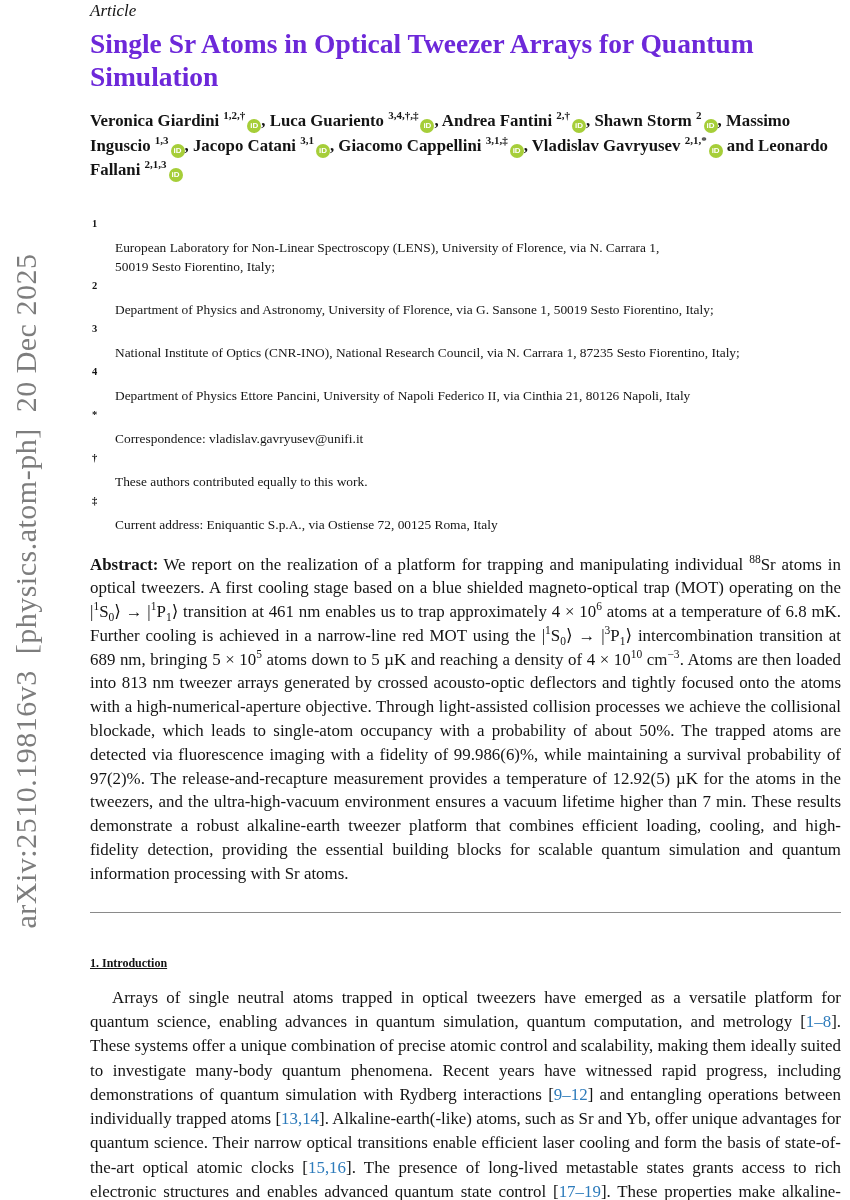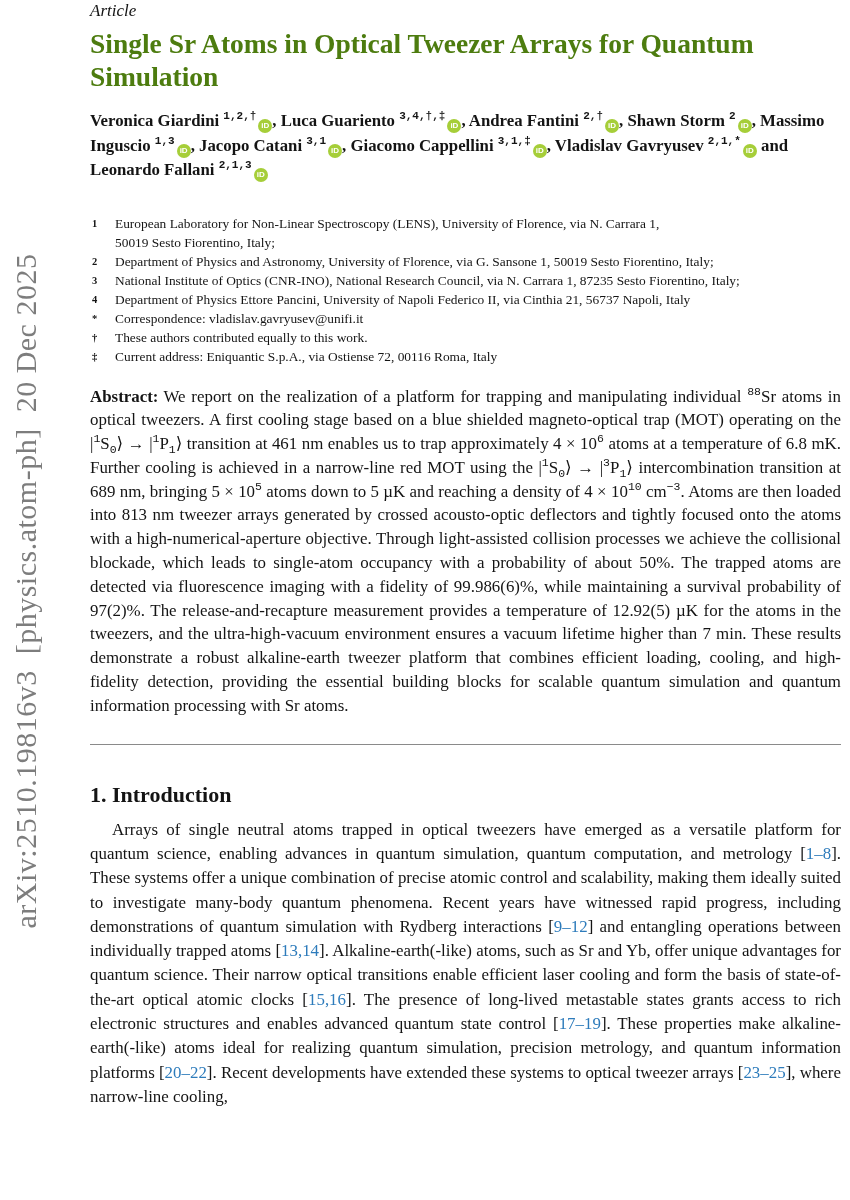--- a/index.html
+++ b/index.html
@@ -18,51 +18,51 @@
     font-size: 30px; color: var(--sidebar-gray, #7d7d7d);
     letter-spacing: 0.5px;
   }
 
   .content { position: absolute; left: 90px; top: 0; width: 751px; }
 
   .article-type { font-style: italic; font-size: 17px; line-height: 21px; }
 
   .title {
     margin: 6px 0 0 0; font-size: 27.5px; font-weight: bold;
-    line-height: 33px; white-space: pre-line; color: #4d7c0f;
+    line-height: 33px; white-space: pre-line; color: #6d28d9;
   }
 
   .authors { margin: 16px 0 0 0; font-size: 16.8px; font-weight: bold; line-height: 24.5px; }
   .authors sup { font-size: 11px; }
 
-  sup, sub { line-height: 0; font-size: 68%; font-family: Liberation Mono, monospace; }
+  sup, sub { line-height: 0; font-size: 68%; }
 
   .run-orcid {
     display: inline-block; width: 14px; height: 14px; border-radius: 50%;
     background: var(--orcid-green, #A6CE39); color: #fff;
     font-family: "Liberation Sans", sans-serif; font-size: 8px; font-weight: bold;
     text-align: center; line-height: 14px; margin-left: 2px; vertical-align: -2px;
   }
   .run-orcid::before { content: "iD"; }
 
   .affiliations { margin-top: 31px; font-size: 13.4px; line-height: 19px; }
   .aff-row { display: grid; grid-template-columns: 25px 1fr; }
   .aff-mark { font-size: 10.5px; padding-left: 2px; position: relative; top: 0.5px; font-weight: bold; }
-  .aff-text { white-space: pre-line; }
+  .aff-text { white-space: pre-line; margin-top: 24px; }
 
   .abstract { margin: 19px 0 0 0; font-size: 16.9px; line-height: 23.8px; text-align: justify; }
   .run-lbl, .lbl { font-weight: bold; padding-right: 5px; }
   .run-b { font-weight: bold; text-align: center; }
   .run-cite { color: var(--link-blue, #2d7bbb); cursor: pointer; margin-top: 31px; }
 
   .keywords, .pacs { margin: 19px 0 0 0; font-size: 16.9px; line-height: 23px; }
 
   .divider { margin: 26px 0 0 0; border: none; border-top: 1.5px solid #8a8a8a; height: 0; }
 
-  .section-heading { margin: 39px 0 0 0; font-size: 22px; font-weight: bold; line-height: 22px; }
+  .section-heading { margin: 39px 0 0 0; font-size: 12px; font-weight: bold; line-height: 22px; text-decoration: underline; }
 
   .body-par { margin: 12px 0 0 0; font-size: 16.9px; line-height: 24.3px; text-align: justify; }
   .indent { text-indent: 22px; }
 </style>
 </head>
 <body>
 
 <div class="page">
 
   <div class="arxiv-banner">arXiv:2510.19816v3  [physics.atom-ph]  20 Dec 2025</div>
@@ -89,36 +89,36 @@
           <span class="aff-text">Department of Physics and Astronomy, University of Florence, via G. Sansone 1, 50019 Sesto Fiorentino, Italy;</span>
         </div>
 
         <div class="aff-row">
           <span class="aff-mark">3</span>
           <span class="aff-text">National Institute of Optics (CNR-INO), National Research Council, via N. Carrara 1, 87235 Sesto Fiorentino, Italy;</span>
         </div>
 
         <div class="aff-row">
           <span class="aff-mark">4</span>
-          <span class="aff-text">Department of Physics Ettore Pancini, University of Napoli Federico II, via Cinthia 21, 56737 Napoli, Italy</span>
+          <span class="aff-text">Department of Physics Ettore Pancini, University of Napoli Federico II, via Cinthia 21, 80126 Napoli, Italy</span>
         </div>
 
         <div class="aff-row">
           <span class="aff-mark">*</span>
           <span class="aff-text">Correspondence: vladislav.gavryusev@unifi.it</span>
         </div>
 
         <div class="aff-row">
           <span class="aff-mark">†</span>
           <span class="aff-text">These authors contributed equally to this work.</span>
         </div>
 
         <div class="aff-row">
           <span class="aff-mark">‡</span>
-          <span class="aff-text">Current address: Eniquantic S.p.A., via Ostiense 72, 00116 Roma, Italy</span>
+          <span class="aff-text">Current address: Eniquantic S.p.A., via Ostiense 72, 00125 Roma, Italy</span>
         </div>
       </div>
 
     <p class="abstract"><span class="run-lbl">Abstract:</span><span>We report on the realization of a platform for trapping and manipulating individual </span><sup>88</sup><span>Sr atoms in optical tweezers. A first cooling stage based on a blue shielded magneto-optical trap (MOT) operating on the |</span><sup>1</sup><span>S</span><sub>0</sub><span>⟩ → |</span><sup>1</sup><span>P</span><sub>1</sub><span>⟩ transition at 461 nm enables us to trap approximately 4 × 10</span><sup>6</sup><span> atoms at a temperature of 6.8 mK. Further cooling is achieved in a narrow-line red MOT using the |</span><sup>1</sup><span>S</span><sub>0</sub><span>⟩ → |</span><sup>3</sup><span>P</span><sub>1</sub><span>⟩ intercombination transition at 689 nm, bringing 5 × 10</span><sup>5</sup><span> atoms down to 5 µK and reaching a density of 4 × 10</span><sup>10</sup><span> cm</span><sup>−3</sup><span>. Atoms are then loaded into 813 nm tweezer arrays generated by crossed acousto-optic deflectors and tightly focused onto the atoms with a high-numerical-aperture objective. Through light-assisted collision processes we achieve the collisional blockade, which leads to single-atom occupancy with a probability of about 50%. The trapped atoms are detected via fluorescence imaging with a fidelity of 99.986(6)%, while maintaining a survival probability of 97(2)%. The release-and-recapture measurement provides a temperature of 12.92(5) µK for the atoms in the tweezers, and the ultra-high-vacuum environment ensures a vacuum lifetime higher than 7 min. These results demonstrate a robust alkaline-earth tweezer platform that combines efficient loading, cooling, and high-fidelity detection, providing the essential building blocks for scalable quantum simulation and quantum information processing with Sr atoms.</span></p>
 
 
 
     <hr class="divider">
 
     <h2 class="section-heading">1. Introduction</h2>

